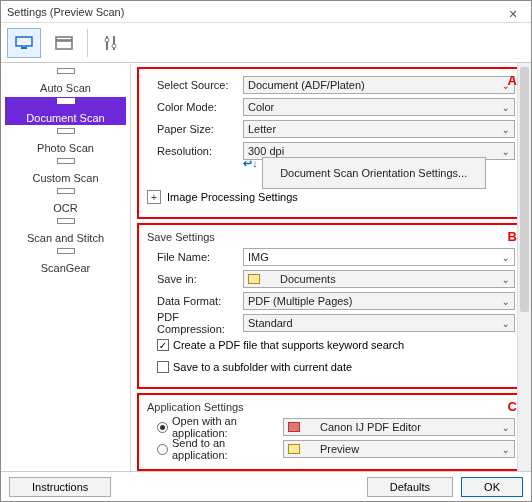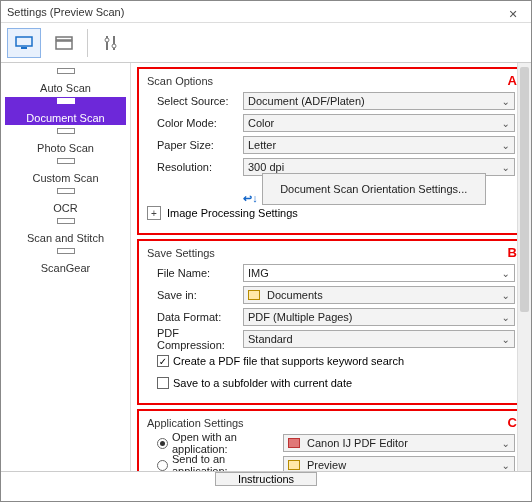--- a/index.html
+++ b/index.html
@@ -16,33 +16,33 @@
   .side-item { display: flex; align-items: center; gap: 8px; height: 28px; padding: 0 6px; color: #333; border: 1px solid transparent; margin-bottom: 2px; flex-direction: column; }
   .side-item .icn { width: 18px; height: 14px; border: 1px solid #888; background: #fff; position: relative; }
   .side-item.active { background: #6d28d9; color: #fff; }
   .side-item.active .icn { border-color: #fff; }
   .content { flex: 1; overflow-y: auto; padding: 4px 6px 4px 6px; position: relative; }
   .panel { border: 2px solid #e00; padding: 6px 8px 8px 8px; margin-bottom: 4px; position: relative; }
   .panel-label { position: absolute; right: 6px; top: 4px; color: #e00; font-weight: bold; font-size: 13px; }
   .panel-title { color: #333; margin-bottom: 4px; }
   .row { display: flex; align-items: center; height: 20px; margin-bottom: 2px; }
   .lbl { width: 96px; padding-left: 10px; color: #222; }
-  .val { flex: 1; display: flex; align-items: flex-end; gap: 4px; }
+  .val { flex: 1; display: flex; align-items: flex-start; gap: 4px; }
   .combo { flex: 1; height: 18px; border: 1px solid #aaa; background: #f3f3f3; display: flex; align-items: center; justify-content: space-between; padding: 0 4px; color: #222; }
   .combo .chev { color: #555; font-size: 10px; }
-  .combo .withicon { display: flex; align-items: center; gap: 7px; }
+  .combo .withicon { display: flex; align-items: center; gap: 20px; }
   .mini-icn { width: 12px; height: 10px; border: 1px solid #b68b00; background: #ffe9a8; display: inline-block; }
   .btn { height: 32px; border: 1px solid #aaa; background: #f3f3f3; padding: 0 10px; display: inline-flex; align-items: center; justify-content: center; color: #222; }
   .btn.wide { width: 224px; }
   .arrow { color: #1567c9; font-weight: bold; }
   .plusbox { width: 14px; height: 14px; border: 1px solid #888; display: inline-flex; align-items: center; justify-content: center; font-size: 10px; color: #444; margin-right: 6px; }
   .chk { width: 12px; height: 12px; border: 1px solid #666; margin-right: 4px; display: inline-flex; align-items: center; justify-content: center; font-size: 10px; color: #000; flex: 0 0 12px; }
   .radio { width: 11px; height: 11px; border: 1px solid #666; border-radius: 50%; margin-right: 4px; display: inline-flex; align-items: center; justify-content: center; flex: 0 0 11px; }
   .radio.checked::after { content: ""; width: 5px; height: 5px; background: #333; border-radius: 50%; }
-  .footer { height: 30px; border-top: 1px solid #ccc; display: flex; align-items: center; padding: 0 8px; gap: 8px; flex-direction: column; }
+  .footer { height: 30px; border-top: 1px solid #ccc; display: flex; align-items: center; padding: 0 8px; gap: 8px; }
   .footer .spacer { flex: 1; }
   .fbtn { height: 20px; border: 1px solid #aaa; background: #f3f3f3; padding: 0 22px; display: inline-flex; align-items: center; justify-content: center; }
   .fbtn.primary { border: 1px solid #0a64c2; }
   .scroll-track { position:absolute; right:0; top:0; bottom:0; width:14px; background:#f0f0f0; border-left:1px solid #ddd; }
   .scroll-thumb { position:absolute; left:2px; right:2px; top:4px; height:60%; background:#cfcfcf; border-radius:2px; }
 </style>
 </head>
 <body>
 
 <div class="window">
@@ -104,21 +104,20 @@
       <div class="side-item">
           <span class="icn"></span>
           <span>ScanGear</span>
         </div>
     </div>
 
     <div class="content">
 
       <div class="panel">
         <div class="panel-label">A</div>
-        <div class="panel-title">Scan Options</div>
 
         <div class="row">
           <div class="lbl">Select Source:</div>
           <div class="val">
               <div class="combo">
                 <span>Document (ADF/Platen)</span>
                 <span class="chev">⌄</span>
               </div>
             </div>
         </div>

